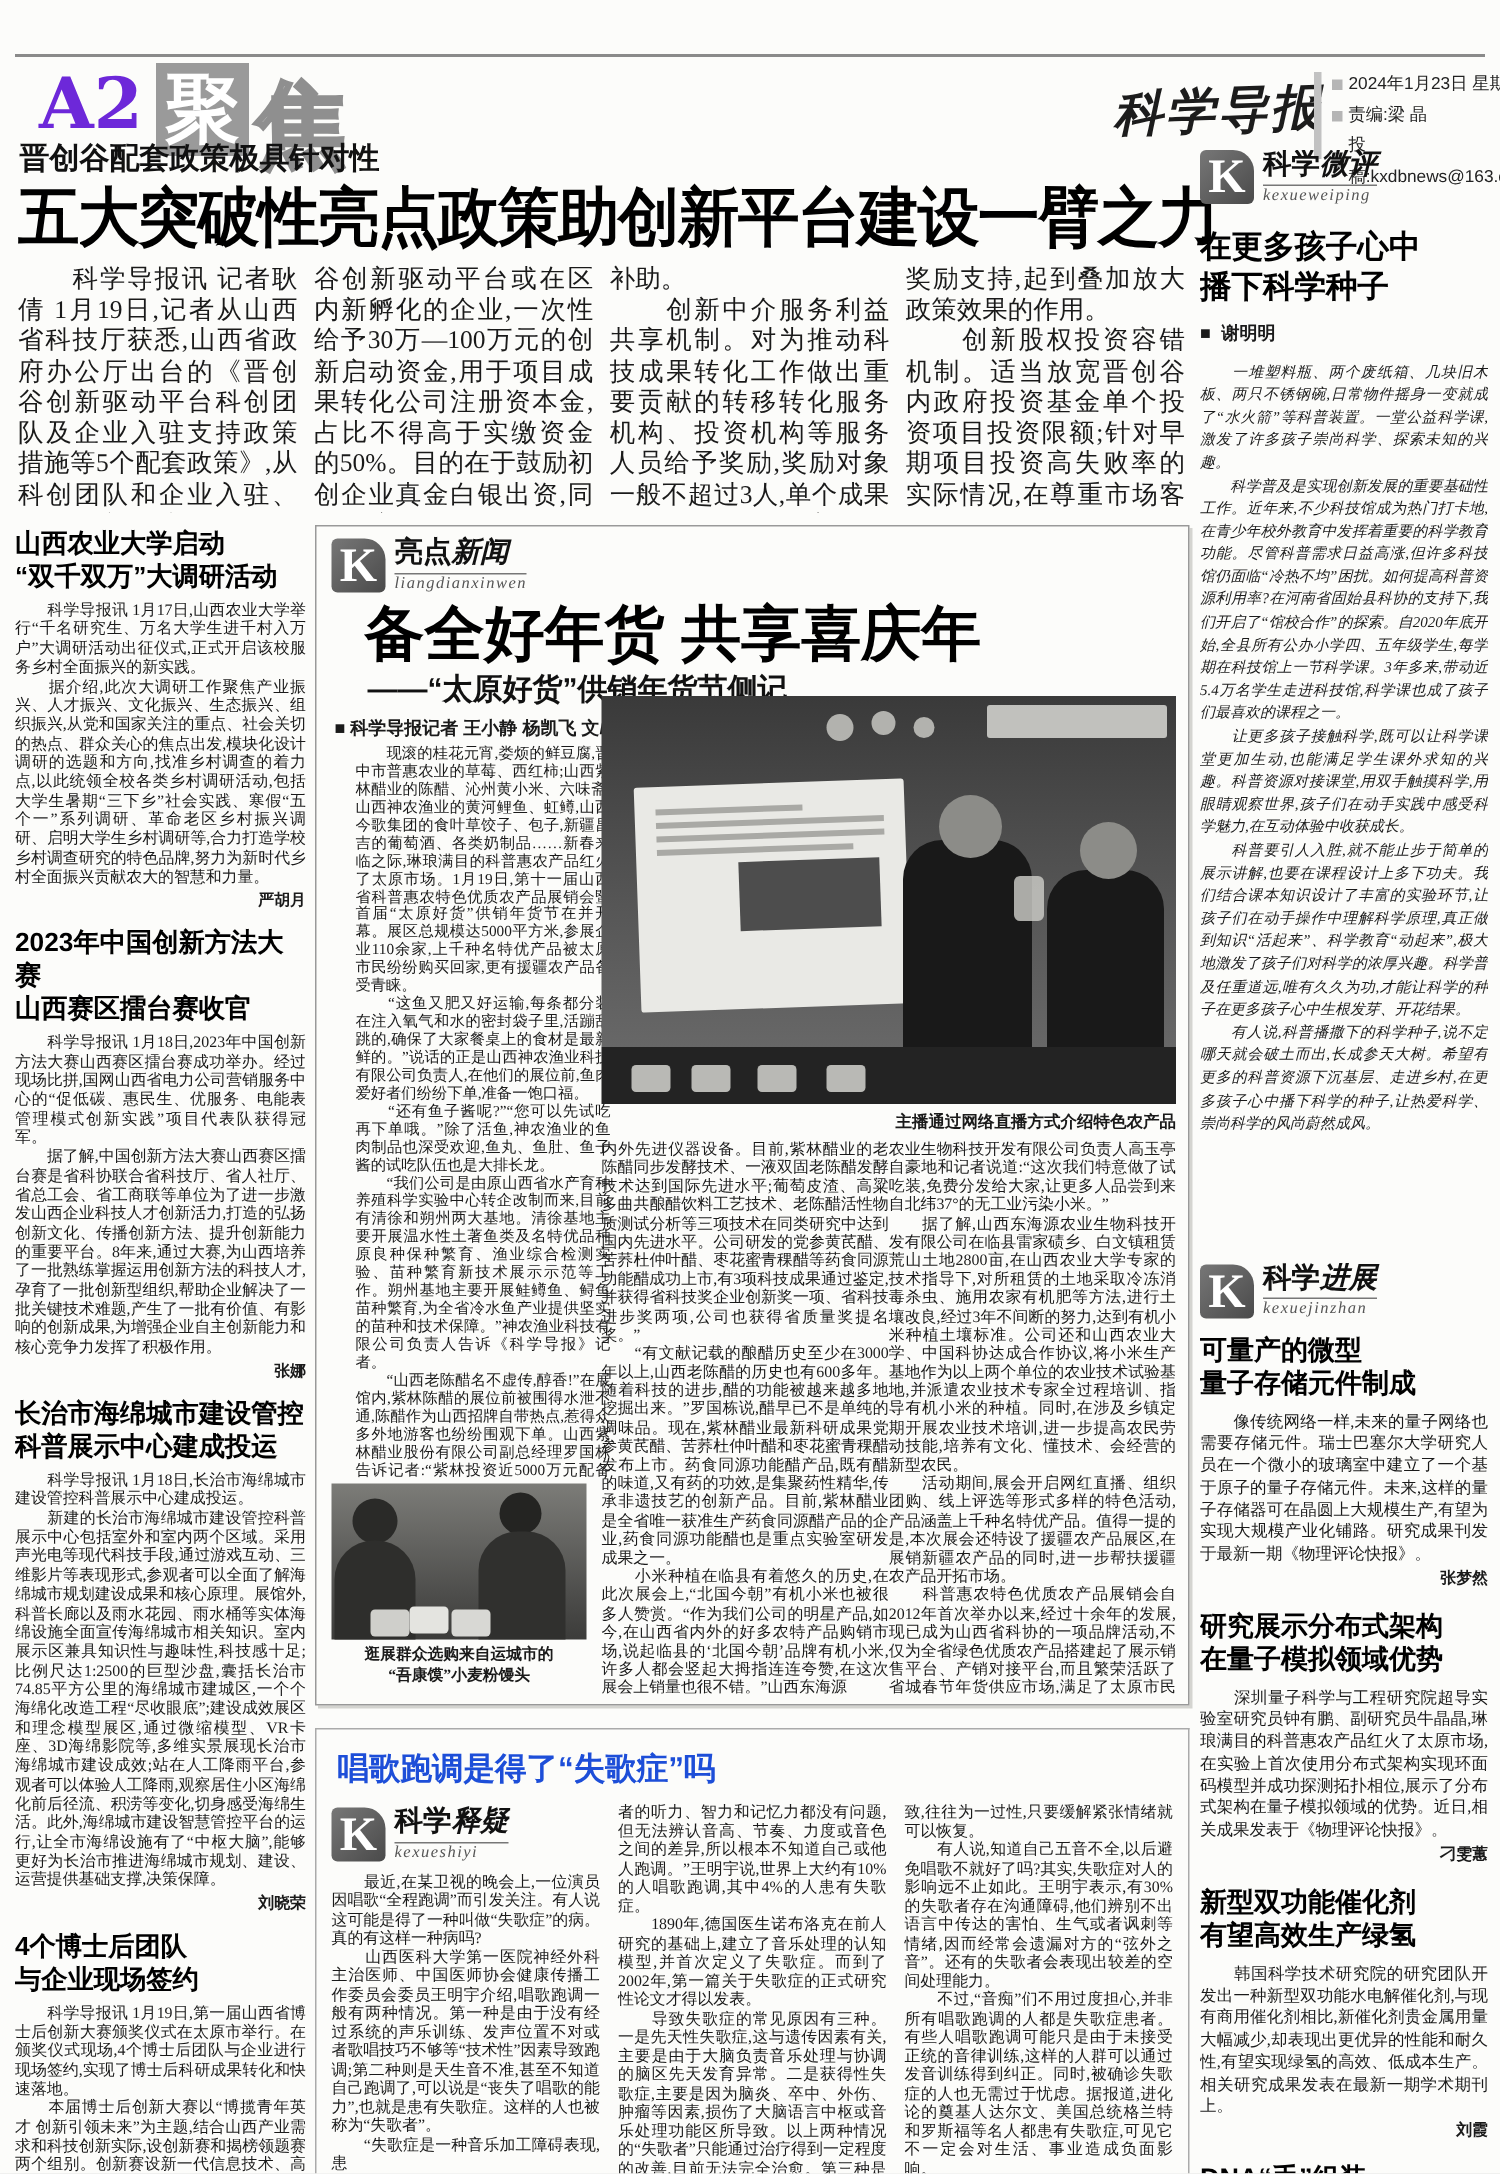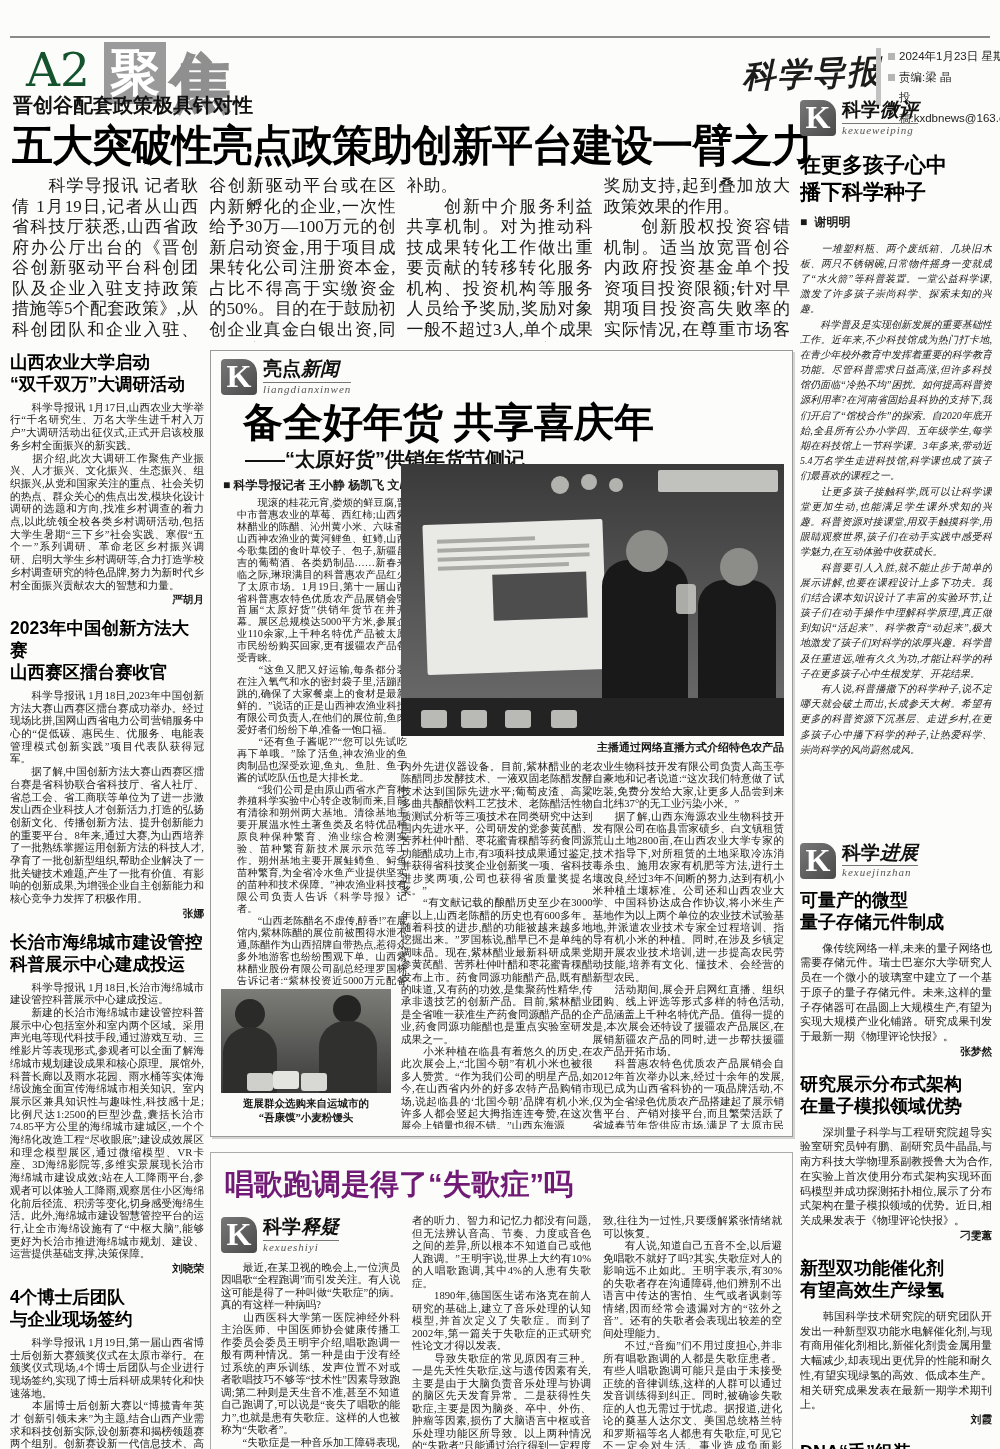--- a/index.html
+++ b/index.html
@@ -4,21 +4,21 @@
 <style>
   * { margin:0; padding:0; box-sizing:border-box; }
   html,body { background:#e8e8e6; }
   .page {
     position:relative; width:1000px; height:1449px; margin:0 auto;
     background:#fcfcfa; color:#1a1a1a; overflow:hidden;
     font-family:"Liberation Serif","DejaVu Serif",serif;
   }
   
   .top-rule { position:absolute; left:10px; right:10px; top:36px; height:2px; background:#8a8a8a; }
-  .edition { position:absolute; left:26px; top:42px; font-family:"DejaVu Serif","Liberation Serif",serif; font-weight:normal; font-size:47px; color:#14532d; }
+  .edition { position:absolute; left:26px; top:42px; font-family:"DejaVu Serif","Liberation Serif",serif; font-weight:bold; font-size:47px; color:#6d28d9; }
   .section-logo { position:absolute; left:104px; top:42px; display:flex; }
   .zi1 { width:62px; height:62px; background:#9a9a9a; color:#fff; font-family:"Liberation Sans",sans-serif; font-weight:900; font-size:50px; line-height:62px; text-align:center; }
   .zi2 { width:66px; height:74px; margin-left:2px; color:#fdfdfc; -webkit-text-stroke:2.5px #8f8f8f; font-family:"Liberation Sans",sans-serif; font-weight:900; font-size:60px; line-height:70px; text-align:center; transform:translateY(6px); }
   .masthead { position:absolute; left:742px; top:52px; width:130px; font-weight:bold; font-style:italic; font-size:33px; letter-spacing:2px; color:#1c1c1c; transform:rotate(-2deg); white-space:nowrap; }
   .pub-vbar { position:absolute; left:876px; top:48px; width:5px; height:58px; background:#c2c2c2; }
   .pubinfo { position:absolute; left:888px; top:46px; font-size:11.5px; line-height:1.8; color:#222; font-family:"Liberation Sans",sans-serif; }
   .pubinfo .row { display:flex; align-items:center; }
   .sq { display:inline-block; width:7px; height:7px; background:#b5b5b5; margin-right:4px; flex:none; }
   
   .kicker { position:absolute; left:13px; top:92px; font-family:"Liberation Sans",sans-serif; font-weight:600; font-size:20px; color:#111; }
@@ -57,21 +57,21 @@
   .ph-head { position:absolute; background:#8c8c88; border-radius:50%; }
   .ph-table { position:absolute; left:0; right:0; bottom:0; height:38px; background:#232323; }
   .ph-item { position:absolute; bottom:8px; width:26px; height:18px; background:#b9b9b5; border-radius:3px; }
   .f-cap1 { position:absolute; left:190px; top:389px; width:383px; text-align:right; font-size:11px; font-weight:bold; }
   .f-cols { position:absolute; left:190px; top:410px; width:383px; height:368px; display:flex; gap:0; overflow:hidden; }
   .f-cols .col { flex:1; font-size:10.6px; line-height:1.17; }
   .f-photo2 { position:absolute; left:10px; top:638px; width:170px; height:104px; background:linear-gradient(180deg,#7c7c78,#4e4e4c 70%,#3c3c3a); overflow:hidden; }
   .f-cap2 { position:absolute; left:6px; top:746px; width:178px; text-align:center; font-size:10.5px; font-weight:bold; line-height:1.3; white-space:pre-line; }
   
   .shiyi { position:absolute; left:210px; top:1152px; width:583px; height:300px; border:1px solid #aaa; border-bottom:none; background:#fcfcfa; padding:10px 10px 0 10px; }
-  .s-head { font-family:"Liberation Sans",sans-serif; font-weight:900; font-size:29px; color:#701a75; margin:2px 0 10px 4px; }
+  .s-head { font-family:"Liberation Sans",sans-serif; font-weight:900; font-size:21px; color:#1d4ed8; margin:2px 0 10px 4px; }
   .s-cols { display:flex; gap:12px; }
   .s-cols .col { flex:1; font-size:10.6px; line-height:1.18; }
   .s-logo { margin:2px 0 8px 0; }
   
   .rightcol { position:absolute; left:800px; top:100px; width:192px; height:1349px; overflow:hidden; }
   .wp-head { font-family:"Liberation Sans",sans-serif; font-weight:800; font-size:21px; line-height:1.3; white-space:pre-line; margin:15px 0 8px 0; color:#000; }
   .wp-byline { font-family:Liberation Mono, monospace; font-weight:700; font-size:12px; margin-bottom:10px; }
   .wp-body { font-size:10px; line-height:1.52; font-style:italic; height:592px; overflow:hidden; }
   .jz-logo { margin:10px 0 10px 0; }
   .jz-art { margin-bottom:14px; }
@@ -273,21 +273,21 @@
 
     <div class="jz-art">
       <div class="jz-title">可量产的微型
 量子存储元件制成</div>
       <div class="jz-body prebody">　　像传统网络一样,未来的量子网络也需要存储元件。瑞士巴塞尔大学研究人员在一个微小的玻璃室中建立了一个基于原子的量子存储元件。未来,这样的量子存储器可在晶圆上大规模生产,有望为实现大规模产业化铺路。研究成果刊发于最新一期《物理评论快报》。</div>
       <div class="author">张梦然</div>
     </div>
     <div class="jz-art">
       <div class="jz-title">研究展示分布式架构
 在量子模拟领域优势</div>
-      <div class="jz-body prebody">　　深圳量子科学与工程研究院超导实验室研究员钟有鹏、副研究员牛晶晶,与南方科技大学物理系副教授鲁大为合作,在实验上首次使用分布式架构实现环面码模型并成功探测拓扑相位,展示了分布式架构在量子模拟领域的优势。近日,相关成果发表于《物理评论快报》。</div>
+      <div class="jz-body prebody">　　深圳量子科学与工程研究院超导实验室研究员钟有鹏、副研究员牛晶晶,琳琅满目的科普惠农产品红火了太原市场,在实验上首次使用分布式架构实现环面码模型并成功探测拓扑相位,展示了分布式架构在量子模拟领域的优势。近日,相关成果发表于《物理评论快报》。</div>
       <div class="author">刁雯蕙</div>
     </div>
     <div class="jz-art">
       <div class="jz-title">新型双功能催化剂
 有望高效生产绿氢</div>
       <div class="jz-body prebody">　　韩国科学技术研究院的研究团队开发出一种新型双功能水电解催化剂,与现有商用催化剂相比,新催化剂贵金属用量大幅减少,却表现出更优异的性能和耐久性,有望实现绿氢的高效、低成本生产。相关研究成果发表在最新一期学术期刊上。</div>
       <div class="author">刘霞</div>
     </div>
     <div class="jz-art">
       <div class="jz-title">DNA“手”组装

